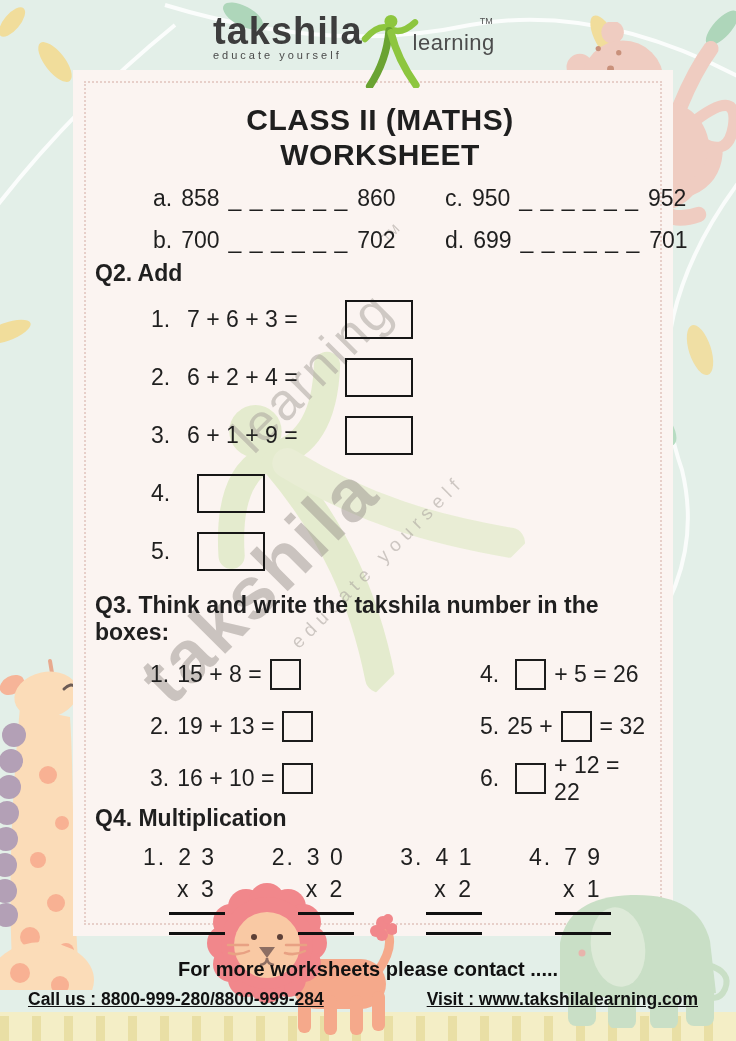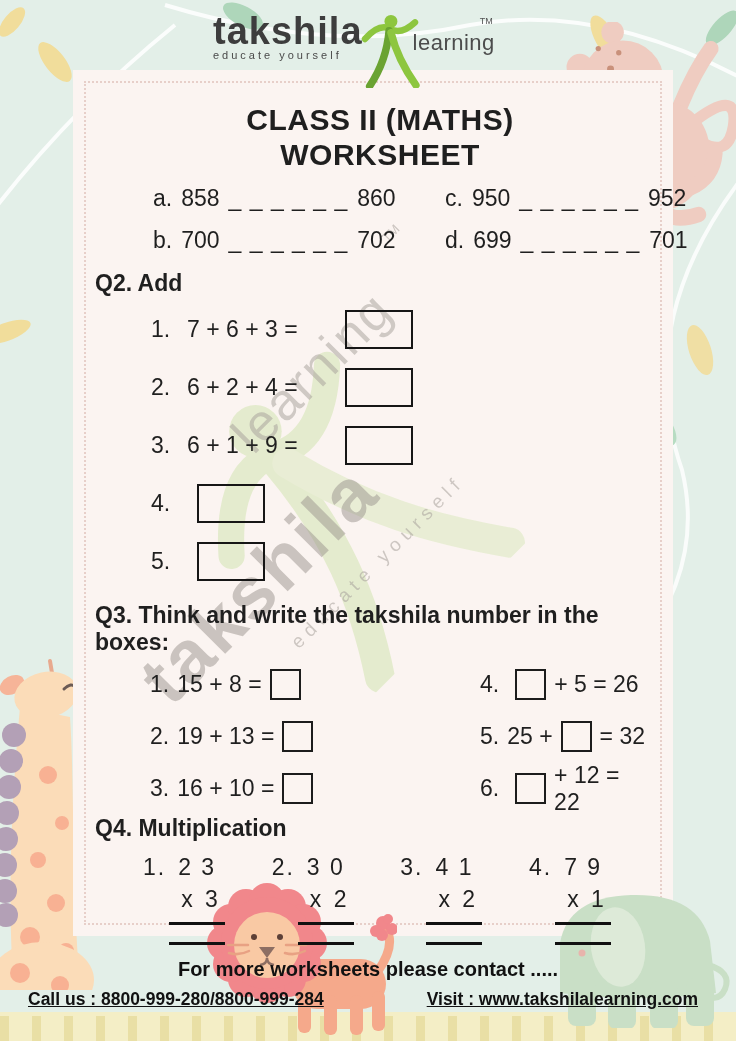--- a/index.html
+++ b/index.html
@@ -32,34 +32,34 @@
   .wm-brand{position:absolute;top:138px;left:18px;font-size:74px;font-weight:bold;color:#9b948e;opacity:.5;letter-spacing:3px;}
   .wm-tag{position:absolute;top:238px;left:150px;font-size:19px;color:#a8a29c;opacity:.55;letter-spacing:6px;}
 
   .content{position:relative;z-index:2;padding:32px 22px 0;}
   .title{text-align:center;font-weight:bold;font-size:30px;line-height:1.18;margin-left:14px;letter-spacing:.5px;}
   .q-heading{font-size:23px;font-weight:bold;}
   .h-q1{margin-top:13px;}
   .q1-grid{display:grid;grid-template-columns:292px auto;margin:12px 0 0 58px;row-gap:15px;font-size:23px;}
   .q1-item{display:flex;gap:9px;white-space:nowrap;}
   .blank{letter-spacing:1px;}
-  .h-q2{margin-top:16px;}
+  .h-q2{margin-top:6px;}
   .q2-list{margin:15px 0 0 56px;}
   .q2-row{display:flex;align-items:center;height:35px;margin-bottom:23px;font-size:23px;}
   .q2-num{width:36px;}
   .q2-expr{width:148px;}
   .q2-box{width:64px;height:35px;border:2.5px solid #161616;margin-left:10px;}
   .h-q3{margin-top:7px;}
   .q3-grid{display:grid;grid-template-columns:330px auto;margin:14px 0 0 55px;row-gap:22px;font-size:23px;}
   .q3-item{display:flex;align-items:center;gap:8px;height:30px;}
   .q3-box{width:27px;height:27px;border:2px solid #1c1c1c;}
   .h-q4{margin-top:11px;}
   .q4-row{display:flex;justify-content:space-between;margin:12px 40px 0 48px;font-size:23px;}
   .m-top{display:flex;gap:12px;letter-spacing:2px;}
-  .m-op{margin:5px 0 0 34px;letter-spacing:3px;text-align:center;}
+  .m-op{margin:5px 0 0 34px;letter-spacing:3px;}
   .m-line{width:56px;height:3px;background:#111;margin:9px 0 0 26px;}
   .m-line2{margin-top:17px;}
 
   .lion{position:absolute;left:192px;top:883px;z-index:1;}
   .elephant{position:absolute;right:-2px;top:873px;z-index:1;}
   .strip{position:absolute;left:0;bottom:0;width:100%;height:25px;z-index:0;
          background:repeating-linear-gradient(90deg,#e9dfa5 0 9px,#f4eec6 9px 32px);
          border-top:4px solid #f4eec6;}
   .f-contact{position:absolute;top:958px;width:100%;text-align:center;font-weight:bold;font-size:20px;z-index:3;color:#111;}
   .f-row{position:absolute;top:989px;left:28px;right:38px;display:flex;justify-content:space-between;

